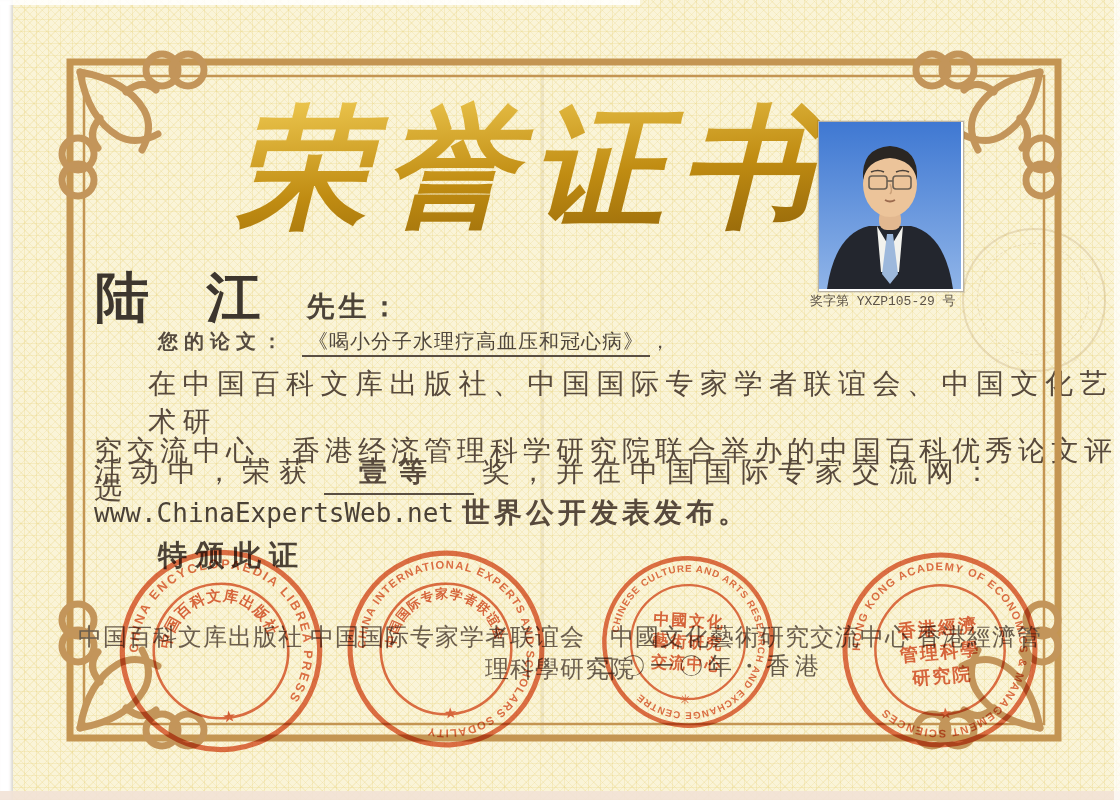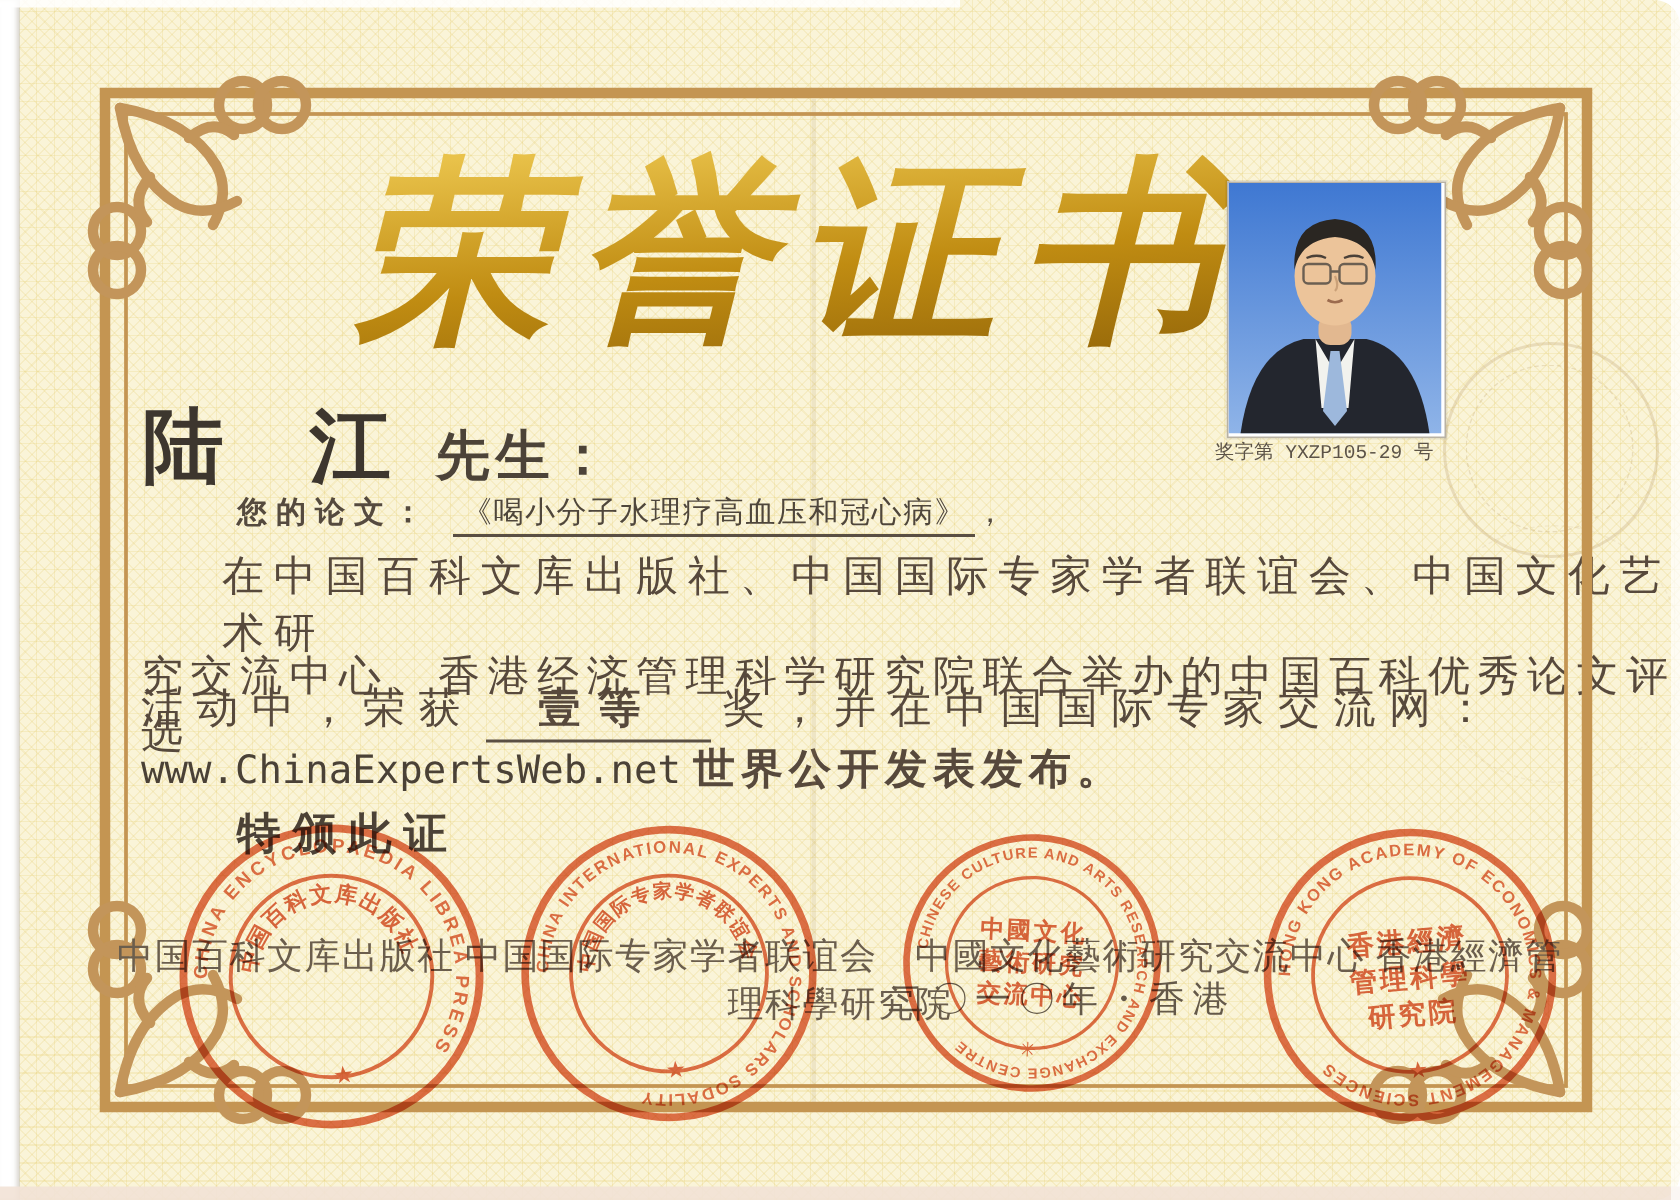--- a/index.html
+++ b/index.html
@@ -3,21 +3,21 @@
 <meta charset="utf-8">
 <style>
   html,body{margin:0;padding:0;}
   body{width:1120px;height:800px;overflow:hidden;font-family:"Liberation Serif","DejaVu Serif",serif;}
   #page{position:relative;width:1120px;height:800px;
     background:
       repeating-linear-gradient(45deg, rgba(224,196,90,0.16) 0 1px, transparent 1px 6px),
       repeating-linear-gradient(-45deg, rgba(224,196,90,0.16) 0 1px, transparent 1px 6px),
       repeating-linear-gradient(0deg, rgba(228,202,100,0.22) 0 1px, transparent 1px 12px),
       repeating-linear-gradient(90deg, rgba(228,202,100,0.22) 0 1px, transparent 1px 12px),
-      #faf4d8; border-radius: 17px;}
+      #faf4d8;}
   .abs{position:absolute;}
   
   .edge-left{left:0;top:0;width:13px;height:800px;background:#fff;box-shadow:inset -2px 0 3px rgba(150,140,120,.35);z-index:40;}
   .edge-top{left:0;top:0;width:640px;height:5px;background:rgba(255,255,255,.85);z-index:40;}
   .edge-bottom{left:0;bottom:0;width:1120px;height:9px;background:#f2e2d6;opacity:.9;z-index:40;}
   .edge-right{right:0;top:0;width:6px;height:800px;background:rgba(255,255,255,.7);z-index:40;}
   .crease{left:541px;top:66px;width:3px;height:672px;background:rgba(160,130,70,.13);z-index:3;}
   .emboss{border-radius:50%;border:2px solid rgba(196,168,118,.32);z-index:2;}
   .emboss.e2{border:1px dashed rgba(196,168,118,.3);}
   
@@ -28,21 +28,21 @@
     color:#bb8a14;background:linear-gradient(175deg,#e9c24a 8%,#c08c12 55%,#97690a 95%);
     -webkit-background-clip:text;background-clip:text;-webkit-text-fill-color:transparent;z-index:5;}
   
   .photo{left:818px;top:121px;width:144px;height:169px;background:#fff;border:1px solid #b9b2a4;box-shadow:0 0 0 1px rgba(0,0,0,.08);z-index:6;}
   .photo svg{display:block;}
   .photo-caption{left:810px;top:292px;width:170px;font-size:13px;color:#5c5347;letter-spacing:0px;font-family:Liberation Mono, monospace;z-index:6;}
   
   .ink{color:#554a3e;z-index:5;}
   .name-line{left:95px;top:262px;}
   .name{font-size:54px;font-weight:900;letter-spacing:22px;color:#3d362e;}
-  .honorific{font-size:36px;font-weight:700;margin-left:8px;letter-spacing:4px;color:#4c4338;}
+  .honorific{font-size:28px;font-weight:700;margin-left:24px;letter-spacing:4px;color:#4c4338;}
   .paper-line{left:158px;top:328px;font-size:20px;letter-spacing:2px;}
   .paper-label{font-weight:700;letter-spacing:6px;margin-right:14px;}
   .paper-title{border-bottom:2px solid #5a4f43;padding:0 6px 3px 6px;letter-spacing:1px;color:#4f463b;}
   .bodyl{font-size:28px;letter-spacing:6.5px;color:#57493c;}
   .l1{left:148px;top:365px;}
   .l2{left:94px;top:415px;letter-spacing:5px;margin-top:17px;}
   .l3{left:94px;top:453px;letter-spacing:9px;}
   .award{display:inline-block;width:150px;text-align:center;border-bottom:2px solid #5a4f43;font-weight:700;letter-spacing:12px;padding-bottom:2px;margin:0 8px;}
   .l4{left:94px;top:494px;letter-spacing:2px;}
   .url{font-family:"DejaVu Sans Mono","Liberation Mono",monospace;font-size:26px;color:#4a4136;letter-spacing:0;}

